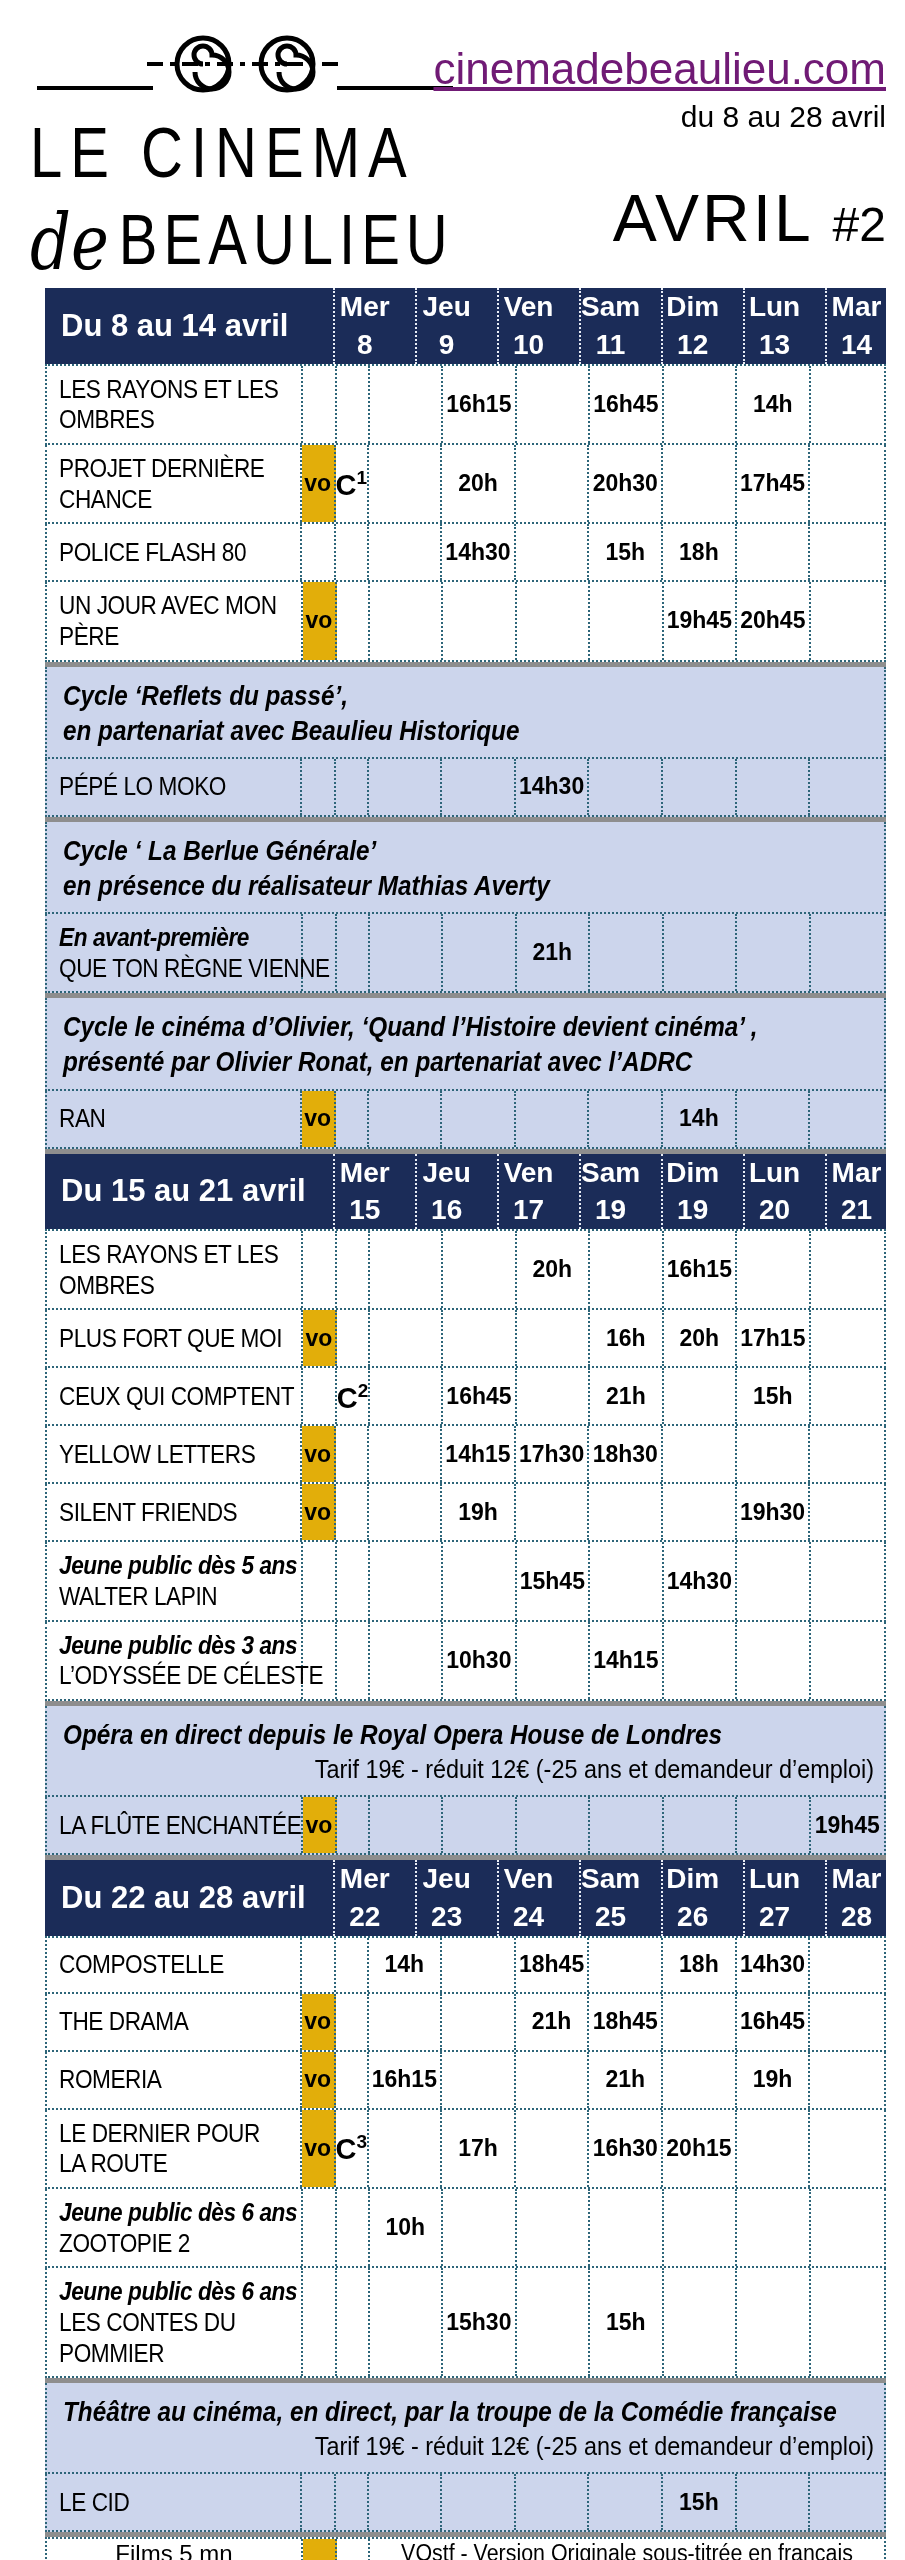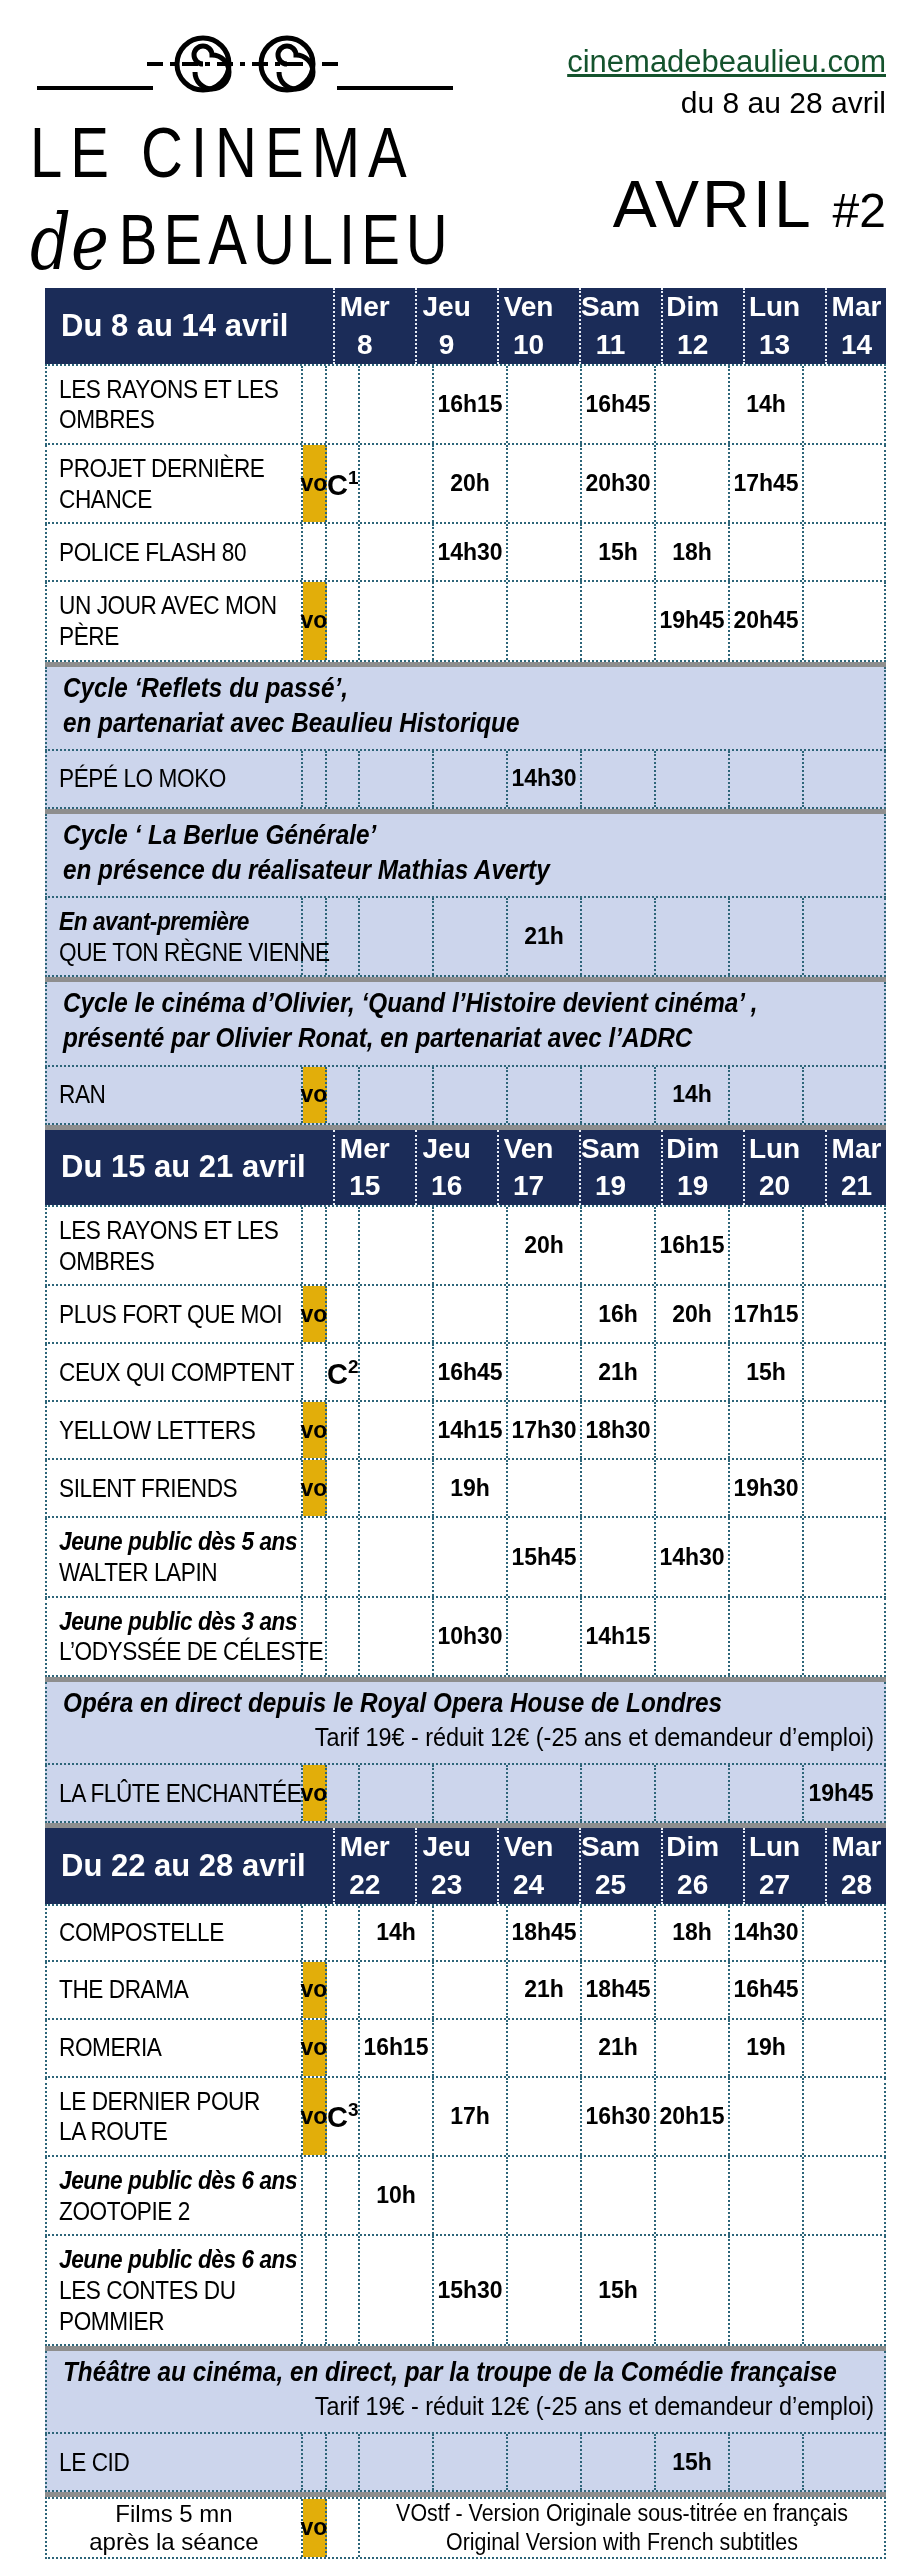--- a/index.html
+++ b/index.html
@@ -18,21 +18,21 @@
   .top{position:relative;height:288px;}
   .logo{position:absolute;left:30px;top:26px;width:430px;}
   .logo svg{display:block;margin:0 auto;}
   .logo-l1{font-size:58px;letter-spacing:8px;transform:scaleY(1.2);transform-origin:left top;
            white-space:nowrap;margin-top:8px;}
   .logo-l2{font-size:58px;letter-spacing:6px;transform:scaleY(1.2);transform-origin:left top;
            white-space:nowrap;margin-top:14px;}
   .logo-de{font-family:"DejaVu Serif",serif;font-style:italic;font-size:64px;
            letter-spacing:0;margin-right:10px;position:relative;top:4px;}
   .mast-right{position:absolute;right:19px;top:44px;text-align:right;}
-  .site{display:inline-block;font-size:31px;color:#14532d;text-decoration:underline;}
+  .site{display:inline-block;font-size:44px;color:#701a75;text-decoration:underline;}
   .range{font-size:30px;margin-top:6px;}
   .issue{margin-top:46px;font-size:66px;letter-spacing:3px;white-space:nowrap;text-align:right;}
   .issue .num{font-size:48px;letter-spacing:0;}
 
   
   .table{margin-left:45px;width:841px;}
   .hr2{height:5px;background:var(--gray);}
   .whead{display:flex;background:var(--navy);min-height:72px;box-sizing:border-box;gap:21px;}
   .wlabel{width:323px;display:flex;align-items:center;padding-left:16px;color:#fff;
           font-weight:bold;font-size:31px;box-sizing:border-box;}
@@ -42,33 +42,33 @@
 
   .trow{display:flex;border-bottom:2px dotted var(--dot);border-left:2px dotted var(--dot);
         border-right:2px dotted var(--dot);min-height:58px;box-sizing:border-box;background:#fff;}
   .whead + .trow{border-top:2px dotted var(--dot);}
   .trow.blue{background:var(--blue);}
   .ncell{width:256px;display:flex;flex-direction:column;justify-content:center;
          padding:8px 2px 8px 12px;box-sizing:border-box;border-right:2px dotted var(--dot);}
   .tline{font-size:26px;line-height:1.18;letter-spacing:-0.5px;white-space:nowrap;
          transform:scaleX(0.87);transform-origin:left center;}
   .tline.it{font-weight:bold;font-style:italic;}
-  .vcell{width:24px;border-right:2px dotted var(--dot);display:flex;align-items:center;
+  .vcell{width:34px;border-right:2px dotted var(--dot);display:flex;align-items:center;
          justify-content:center;font-weight:bold;font-size:23px;box-sizing:border-box;}
   .vcell.gold{background:var(--gold);}
   .ccell{width:33px;border-right:2px dotted var(--dot);display:flex;align-items:center;
          box-sizing:border-box;}
   .cbadge{font-size:29px;font-weight:bold;line-height:1;}
   .cbadge sup{font-size:19px;}
   .tcell{width:74px;border-right:2px dotted var(--dot);display:flex;align-items:center;
          justify-content:center;font-weight:bold;font-size:23px;box-sizing:border-box;}
   .trow .tcell:last-child{border-right:none;}
 
   .band{background:var(--blue);border-left:2px dotted var(--dot);border-right:2px dotted var(--dot);
-        border-bottom:2px dotted var(--dot);padding:4px 10px 8px 16px;box-sizing:border-box;
+        border-bottom:2px dotted var(--dot);padding:12px 10px 8px 16px;box-sizing:border-box;
         min-height:72px;display:flex;flex-direction:column;justify-content:center;}
   .bline{font-size:27px;font-weight:bold;font-style:italic;line-height:1.3;white-space:nowrap;
          transform:scaleX(0.9);transform-origin:left center;}
   .btarif{font-size:26px;text-align:right;line-height:1.3;white-space:nowrap;
           transform:scaleX(0.9);transform-origin:right center;}
 
   
   .lrow{display:flex;border-left:2px dotted var(--dot);border-right:2px dotted var(--dot);
         border-bottom:2px dotted var(--dot);box-sizing:border-box;background:#fff;}
   .lrow.first{border-top:2px dotted var(--dot);min-height:60px;}

